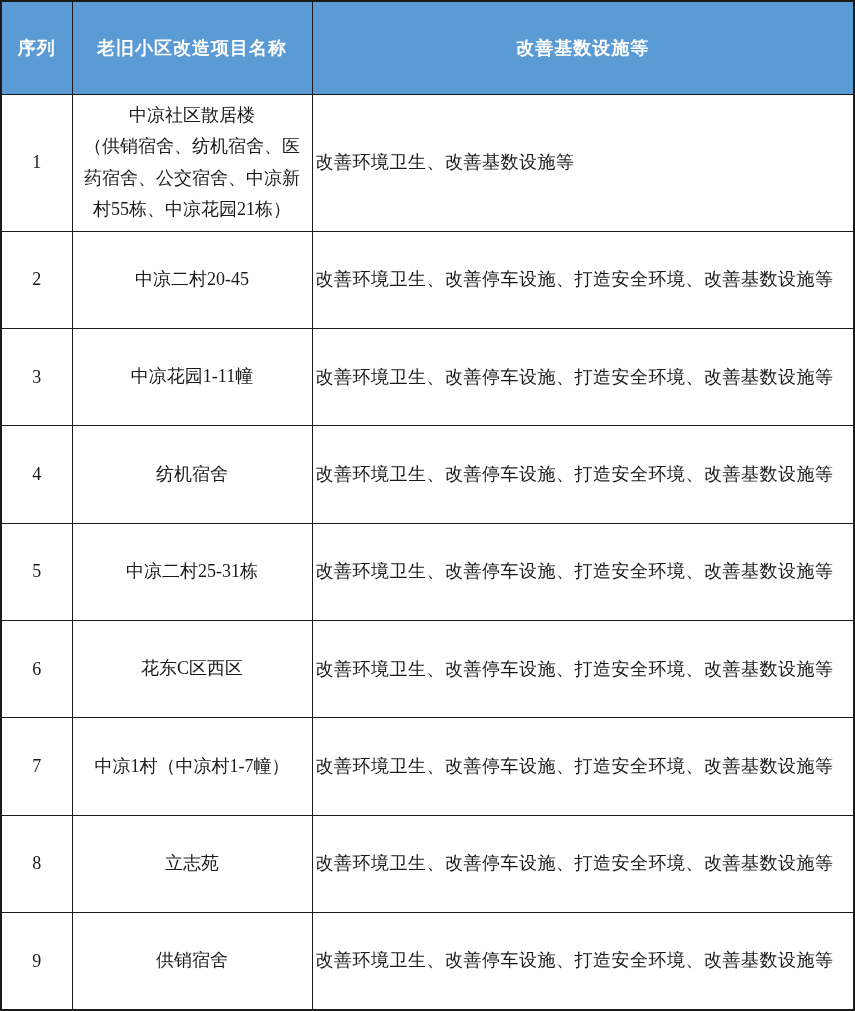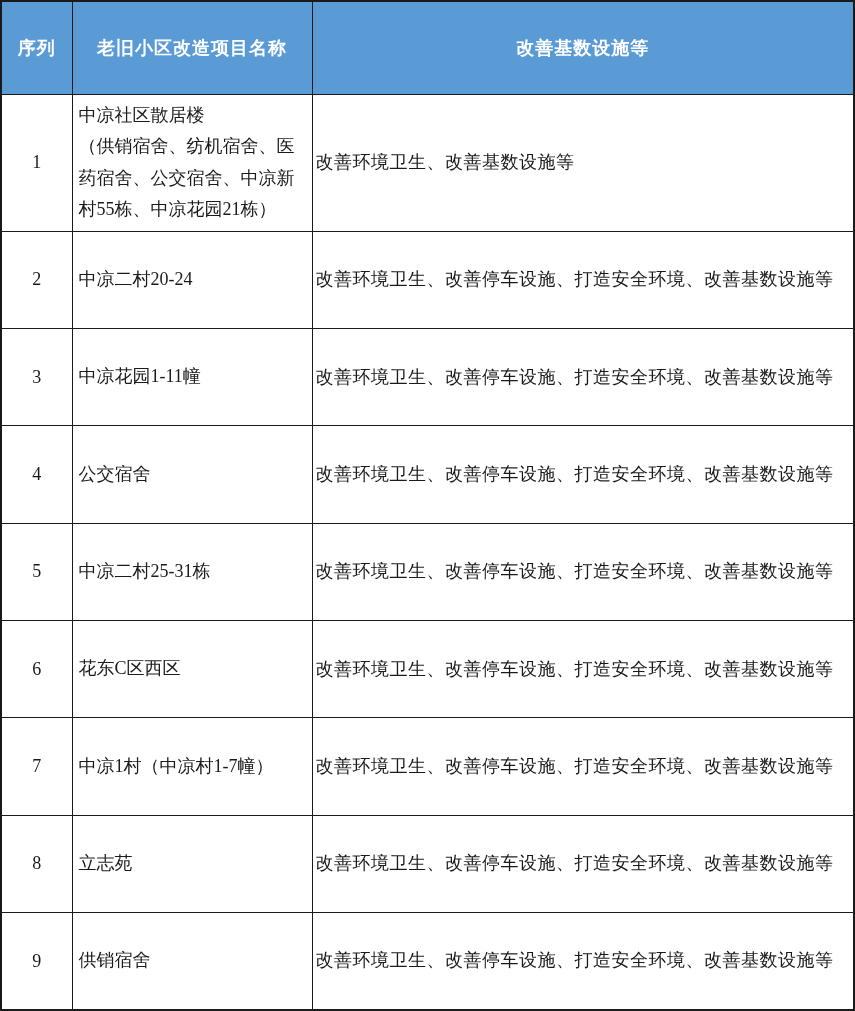--- a/index.html
+++ b/index.html
@@ -51,20 +51,21 @@
 
   .project-table td {
     color: var(--body-text, #1a1a1a);
     font-family: "Liberation Serif", serif;
     font-size: 18px;
   }
   .project-table td.cell-seq {
     text-align: center;
   }
   .project-table td.cell-name {
+    text-align: center;
     white-space: pre-wrap;
     line-height: 1.75;
     padding: 2px 6px;
   }
   .project-table td.cell-content {
     text-align: left;
     padding: 2px 0 2px 3px;
     letter-spacing: 0.5px;
     line-height: 1.4;
   }
@@ -88,33 +89,33 @@
   <tbody id="table-body">
   <tr>
     <td class="cell-seq">1</td>
     <td class="cell-name">中凉社区散居楼
 （供销宿舍、纺机宿舍、医药宿舍、公交宿舍、中凉新村55栋、中凉花园21栋）</td>
     <td class="cell-content">改善环境卫生、改善基数设施等</td>
   </tr>
 
   <tr>
     <td class="cell-seq">2</td>
-    <td class="cell-name">中凉二村20-24</td>
+    <td class="cell-name">中凉二村20-45</td>
     <td class="cell-content">改善环境卫生、改善停车设施、打造安全环境、改善基数设施等</td>
   </tr>
 
   <tr>
     <td class="cell-seq">3</td>
     <td class="cell-name">中凉花园1-11幢</td>
     <td class="cell-content">改善环境卫生、改善停车设施、打造安全环境、改善基数设施等</td>
   </tr>
 
   <tr>
     <td class="cell-seq">4</td>
-    <td class="cell-name">公交宿舍</td>
+    <td class="cell-name">纺机宿舍</td>
     <td class="cell-content">改善环境卫生、改善停车设施、打造安全环境、改善基数设施等</td>
   </tr>
 
   <tr>
     <td class="cell-seq">5</td>
     <td class="cell-name">中凉二村25-31栋</td>
     <td class="cell-content">改善环境卫生、改善停车设施、打造安全环境、改善基数设施等</td>
   </tr>
 
   <tr>

